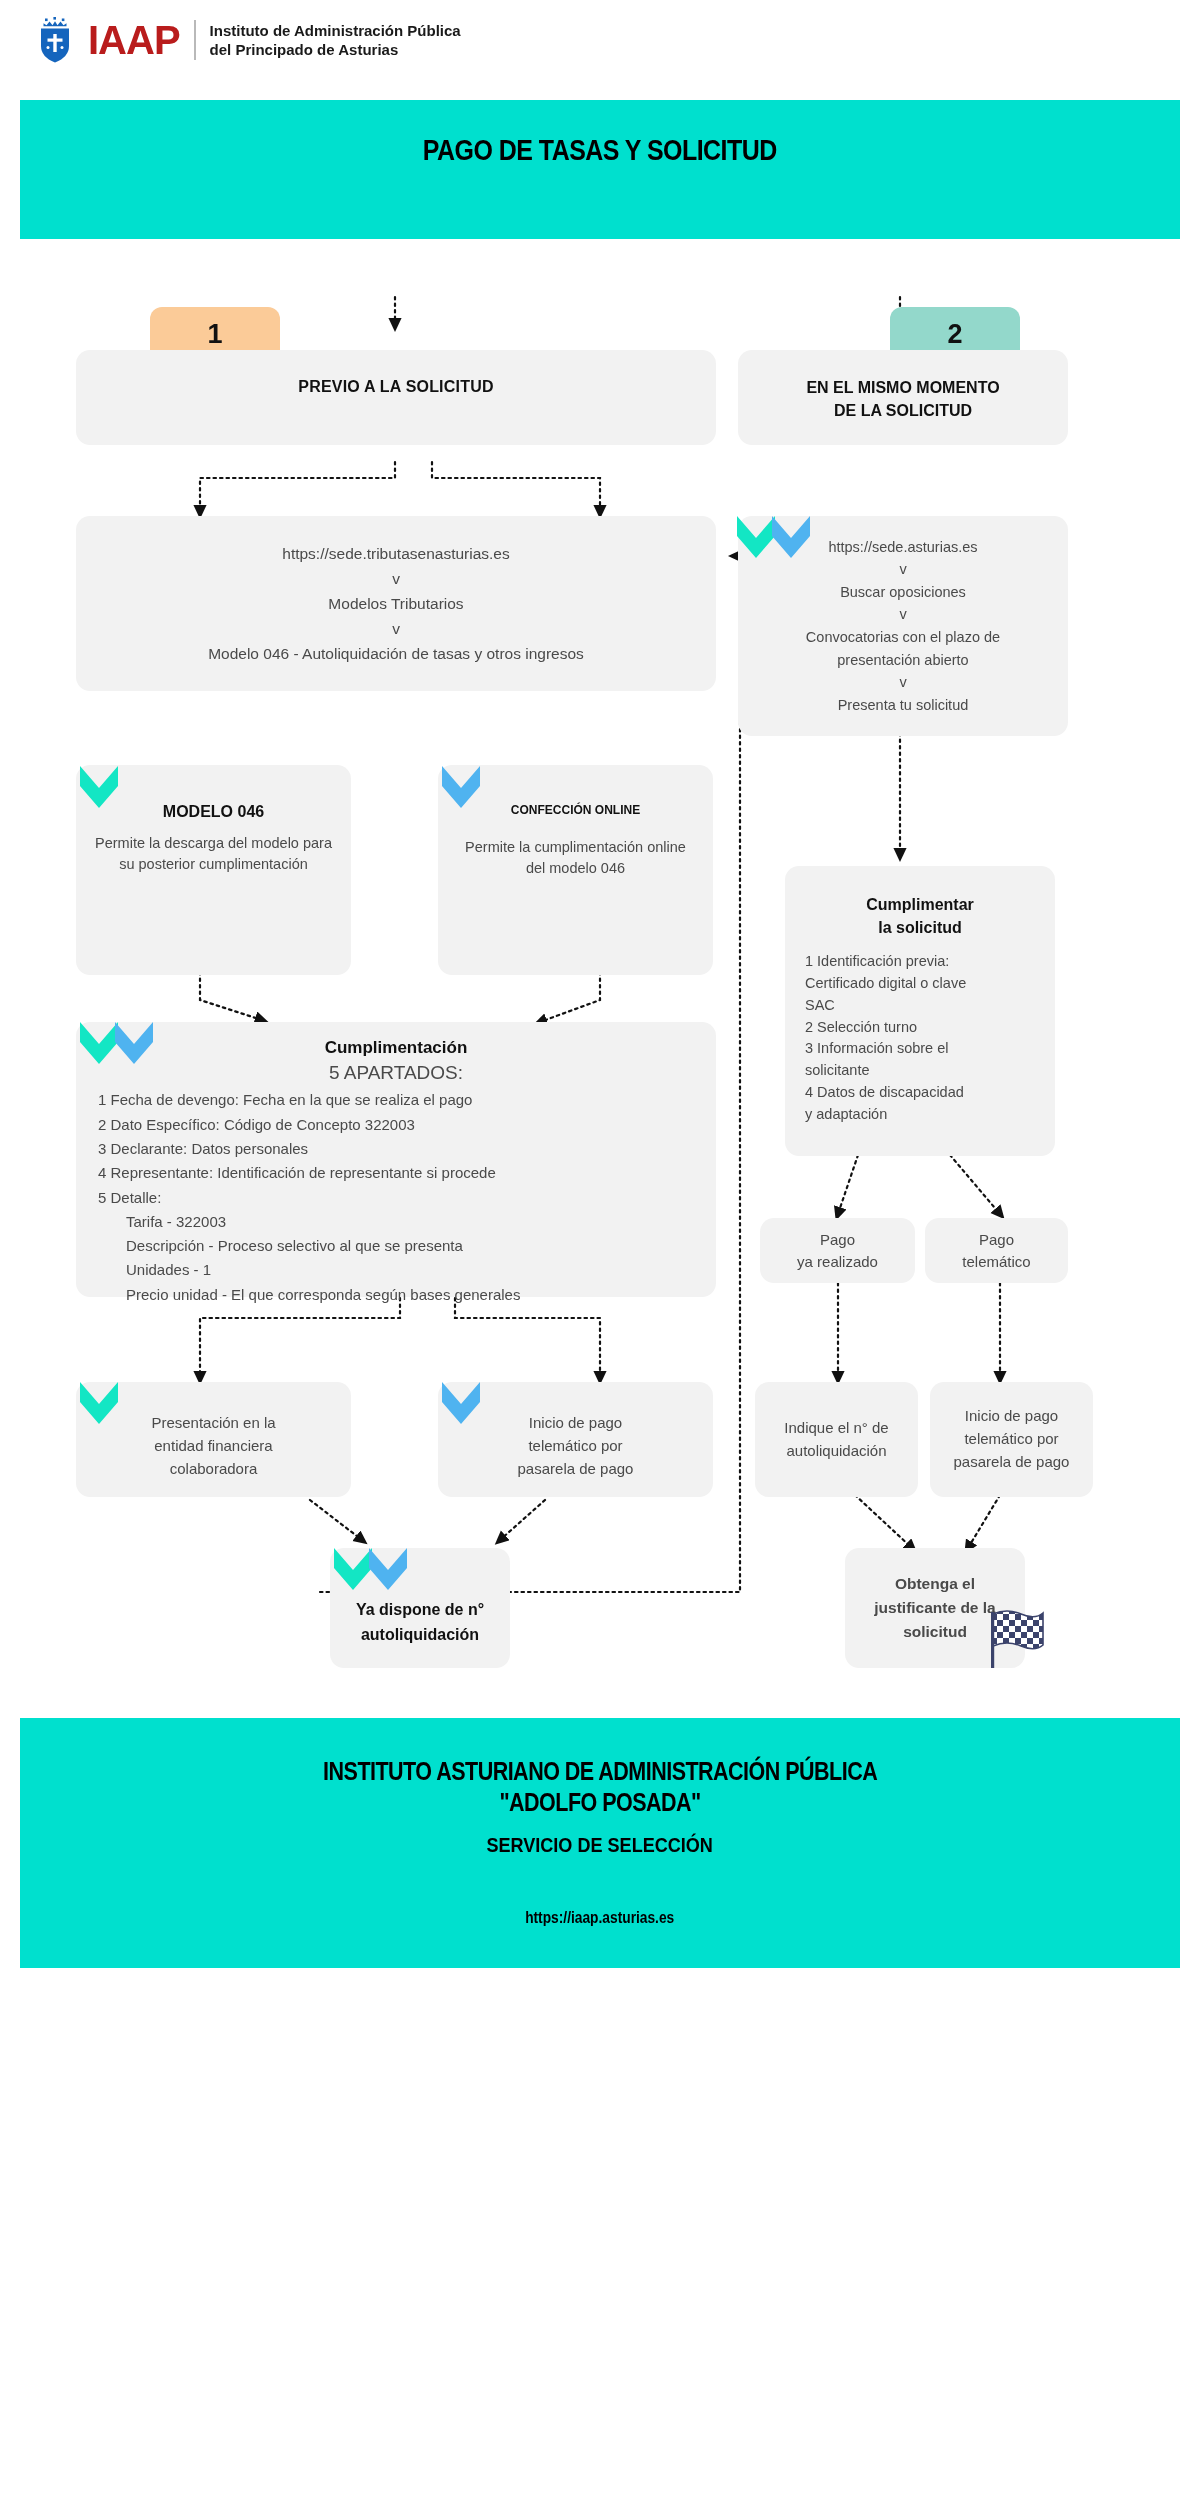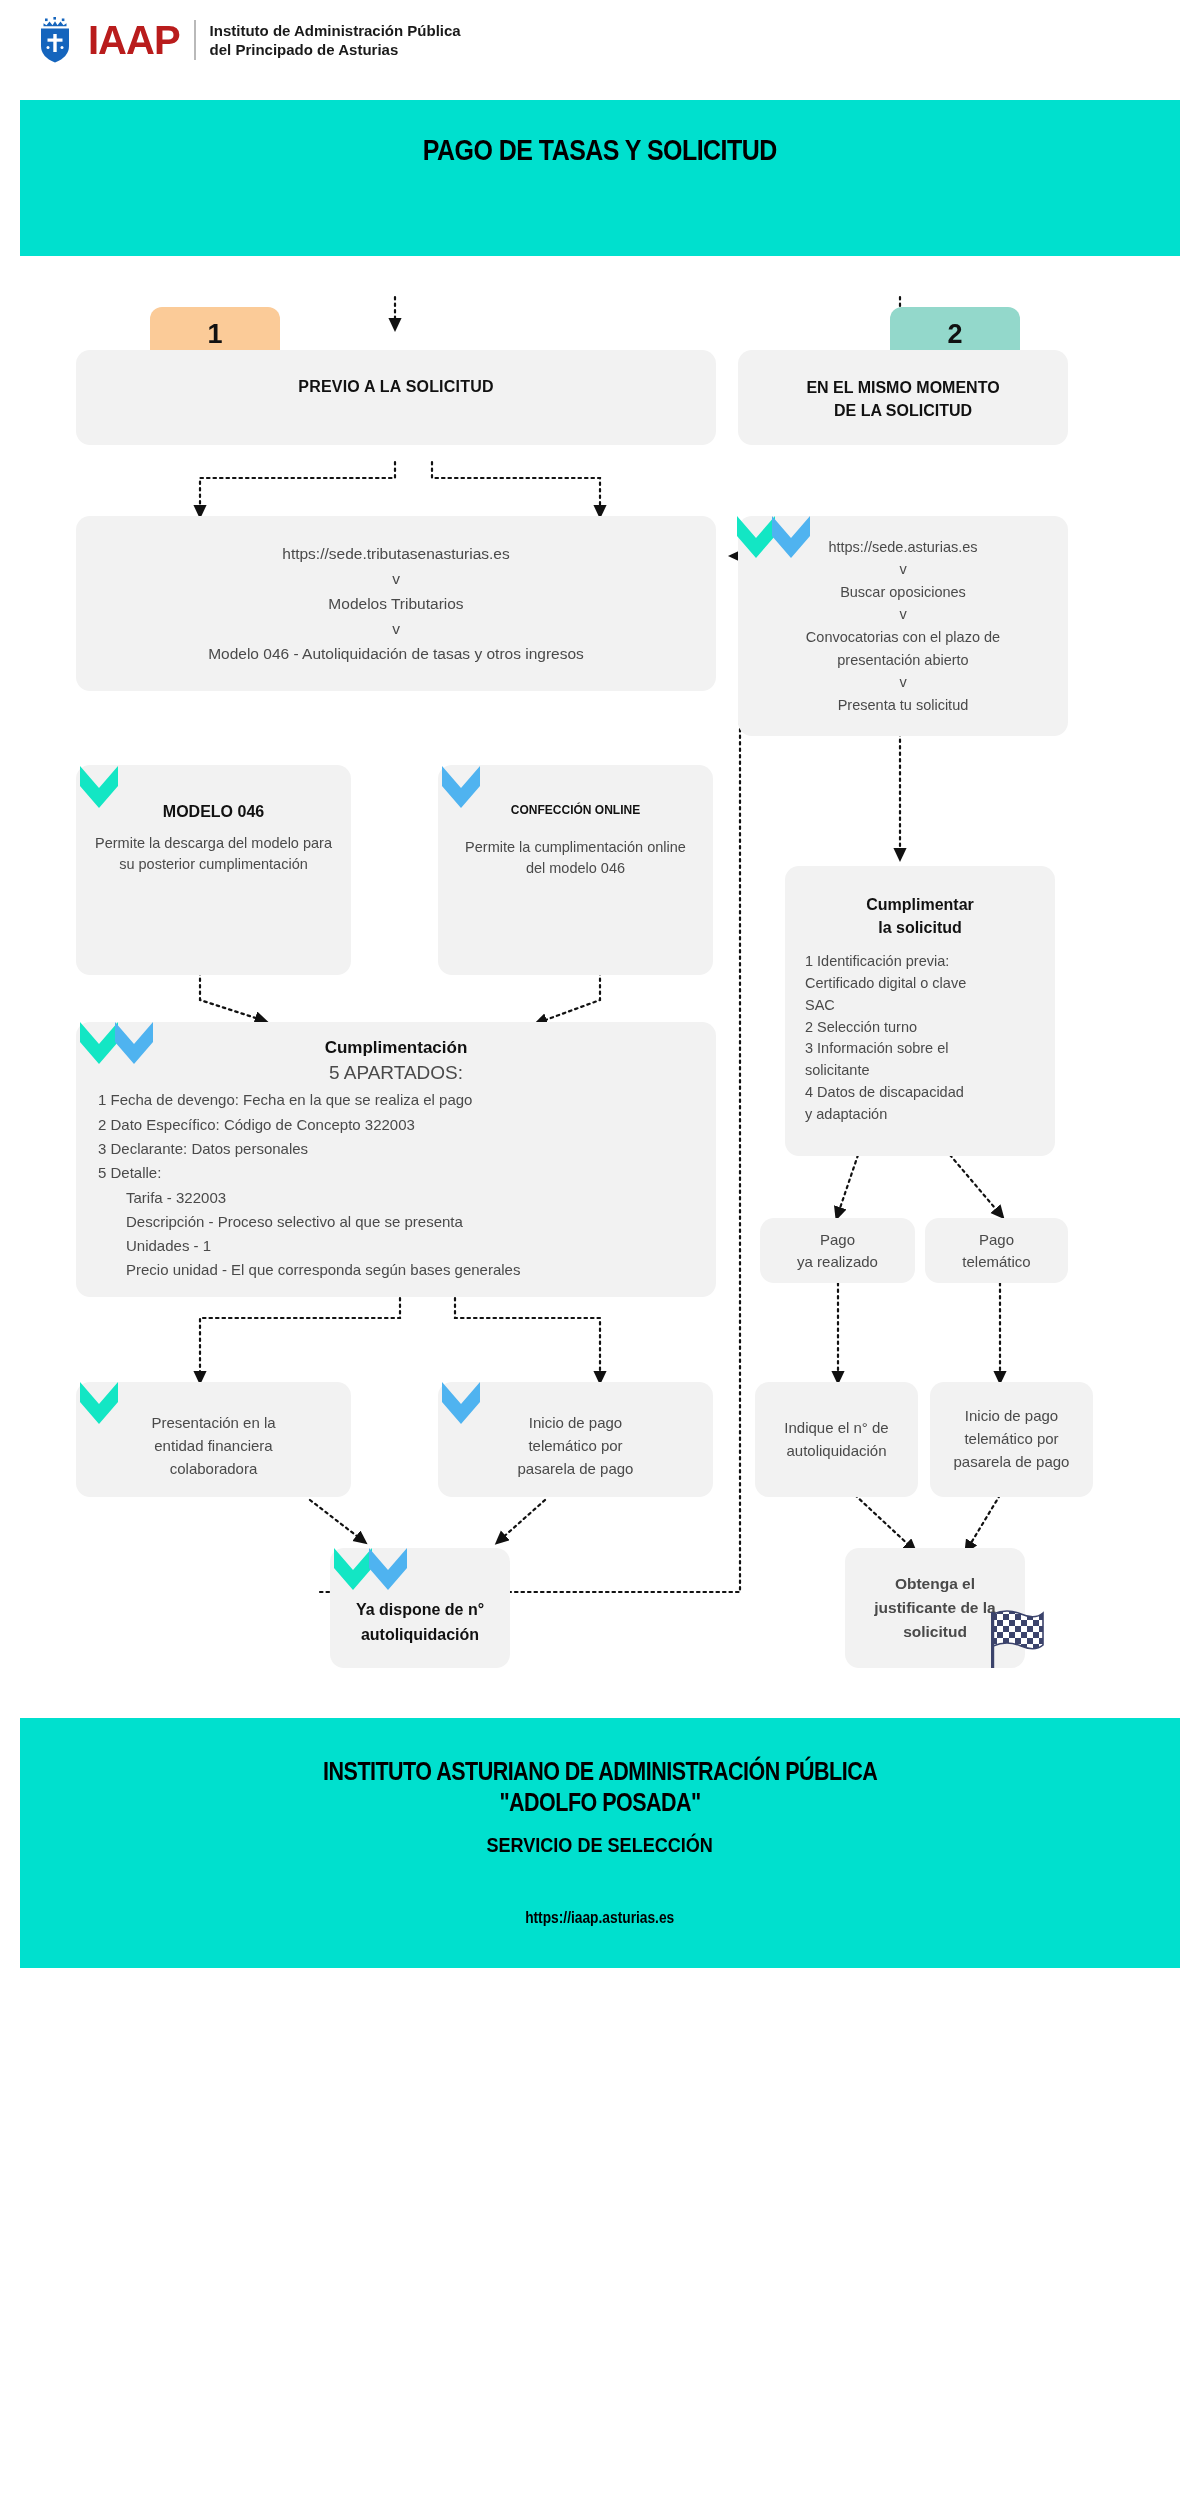--- a/index.html
+++ b/index.html
@@ -17,21 +17,21 @@
   .logo-word { font-weight:bold; font-size:40px; letter-spacing:-1px; color:#b91c1c; line-height:1; }
   .logo-divider { width:2px; height:40px; background:#b9b9b9; }
   .logo-sub { font-size:15px; font-weight:bold; line-height:1.3; color:#1a1a1a; }
 
   
   .banner {
     position:absolute; left:20px; width:1160px;
     background:#00E0CE;
     display:flex; flex-direction:column; align-items:center;
   }
-  #top-banner { top:100px; height:156px; }
+  #top-banner { top:100px; height:139px; }
   #bottom-banner { top:1718px; height:250px; }
   .banner-title {
     font-size:29px; font-weight:bold; color:#000;
     letter-spacing:-0.6px; text-align:center; line-height:1.25;
     transform: scaleX(0.86); transform-origin: center;
   }
   #top-banner .banner-title { margin-top:32px; }
   #bottom-banner .title1 { margin-top:38px; font-size:25px; }
   #bottom-banner .title2 { font-size:25px; }
   #bottom-banner .subtitle {
@@ -210,20 +210,21 @@
   <svg class="chev" style="left:440px; top:764px;" width="42" height="52" viewBox="0 0 42 52">
     <path d="M2,2 L2,22 L21,44 L40,22 L40,2 L21,24 Z" fill="#4FB3F0"></path>
   </svg>
 
   <div class="node" style="left:76px; top:1022px; width:640px; height:275px; justify-content:flex-start; padding:16px 22px 0;">
     <div class="t" style="font-size:17px;">Cumplimentación</div>
     <div class="b" style="font-size:19px; line-height:1.6;">5 APARTADOS:</div>
     <div class="lft" style="font-size:15px; line-height:1.62;">1 Fecha de devengo: Fecha en la que se realiza el pago</div>
     <div class="lft" style="font-size:15px; line-height:1.62;">2 Dato Específico: Código de Concepto 322003</div>
     <div class="lft" style="font-size:15px; line-height:1.62;">3 Declarante: Datos personales</div>
+    <div class="lft" style="font-size:15px; line-height:1.62;">4 Representante: Identificación de representante si procede</div>
     <div class="lft" style="font-size:15px; line-height:1.62;">5 Detalle:</div>
     <div class="lft" style="font-size:15px; line-height:1.62; padding-left:28px;">Tarifa - 322003</div>
     <div class="lft" style="font-size:15px; line-height:1.62; padding-left:28px;">Descripción - Proceso selectivo al que se presenta</div>
     <div class="lft" style="font-size:15px; line-height:1.62; padding-left:28px;">Unidades - 1</div>
     <div class="lft" style="font-size:15px; line-height:1.62; padding-left:28px;">Precio unidad - El que corresponda según bases generales</div>
   </div>
   <svg class="chev" style="left:78px; top:1020px;" width="42" height="52" viewBox="0 0 42 52">
     <path d="M2,2 L2,22 L21,44 L40,22 L40,2 L21,24 Z" fill="#13E6C4"></path>
   </svg>
   <svg class="chev" style="left:113px; top:1020px;" width="42" height="52" viewBox="0 0 42 52">

